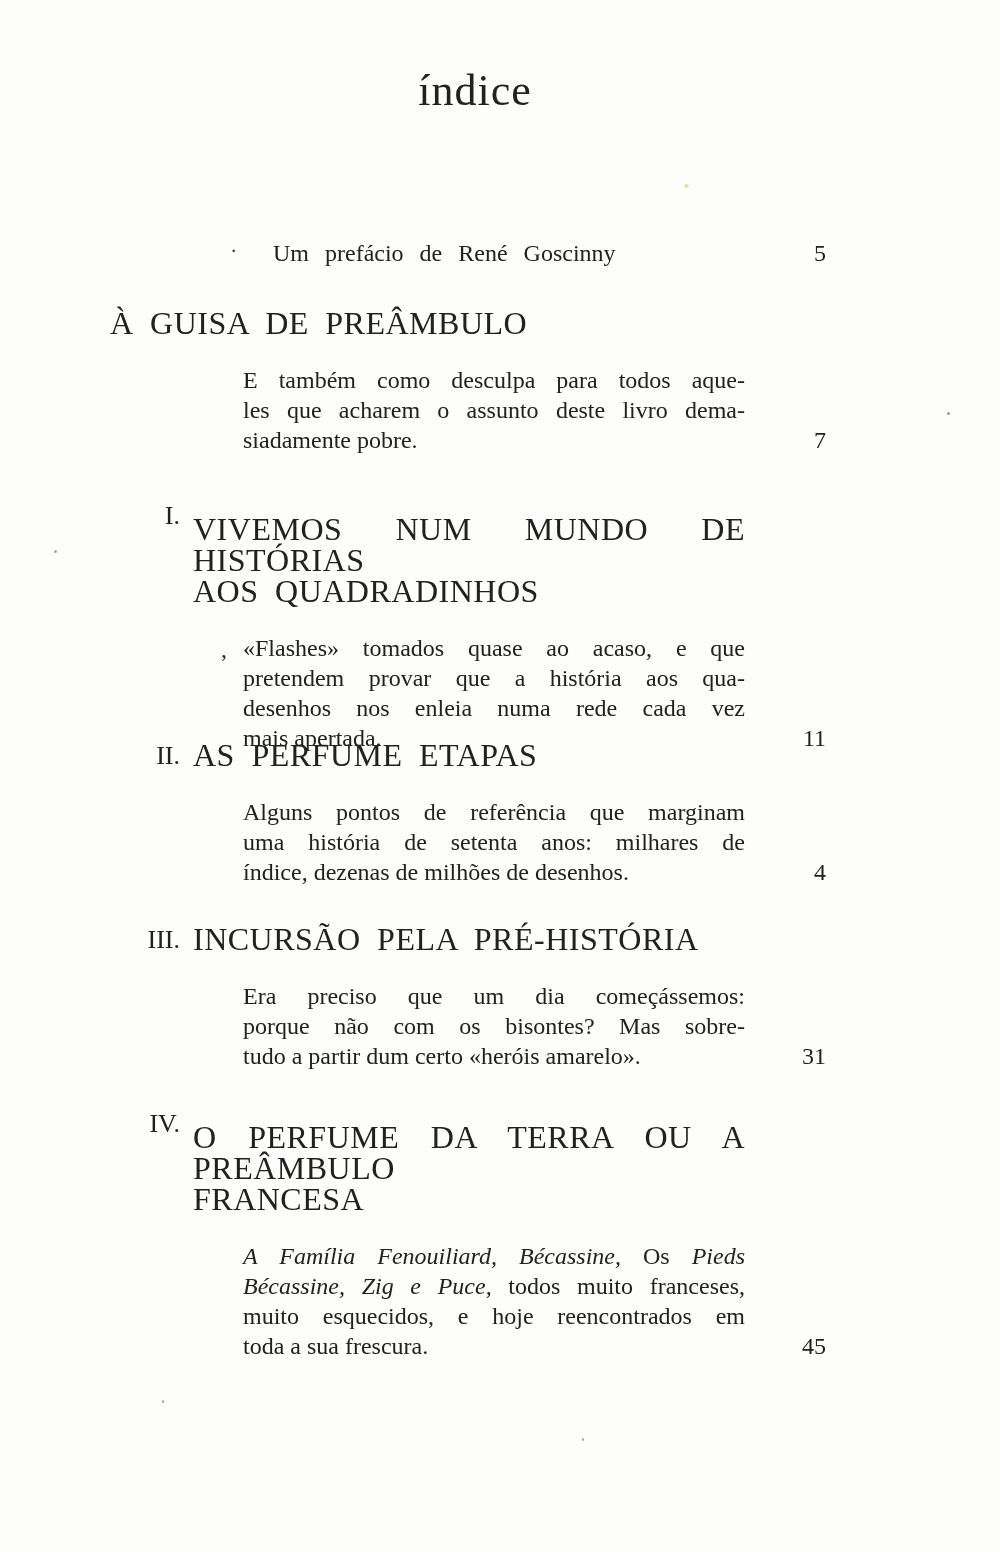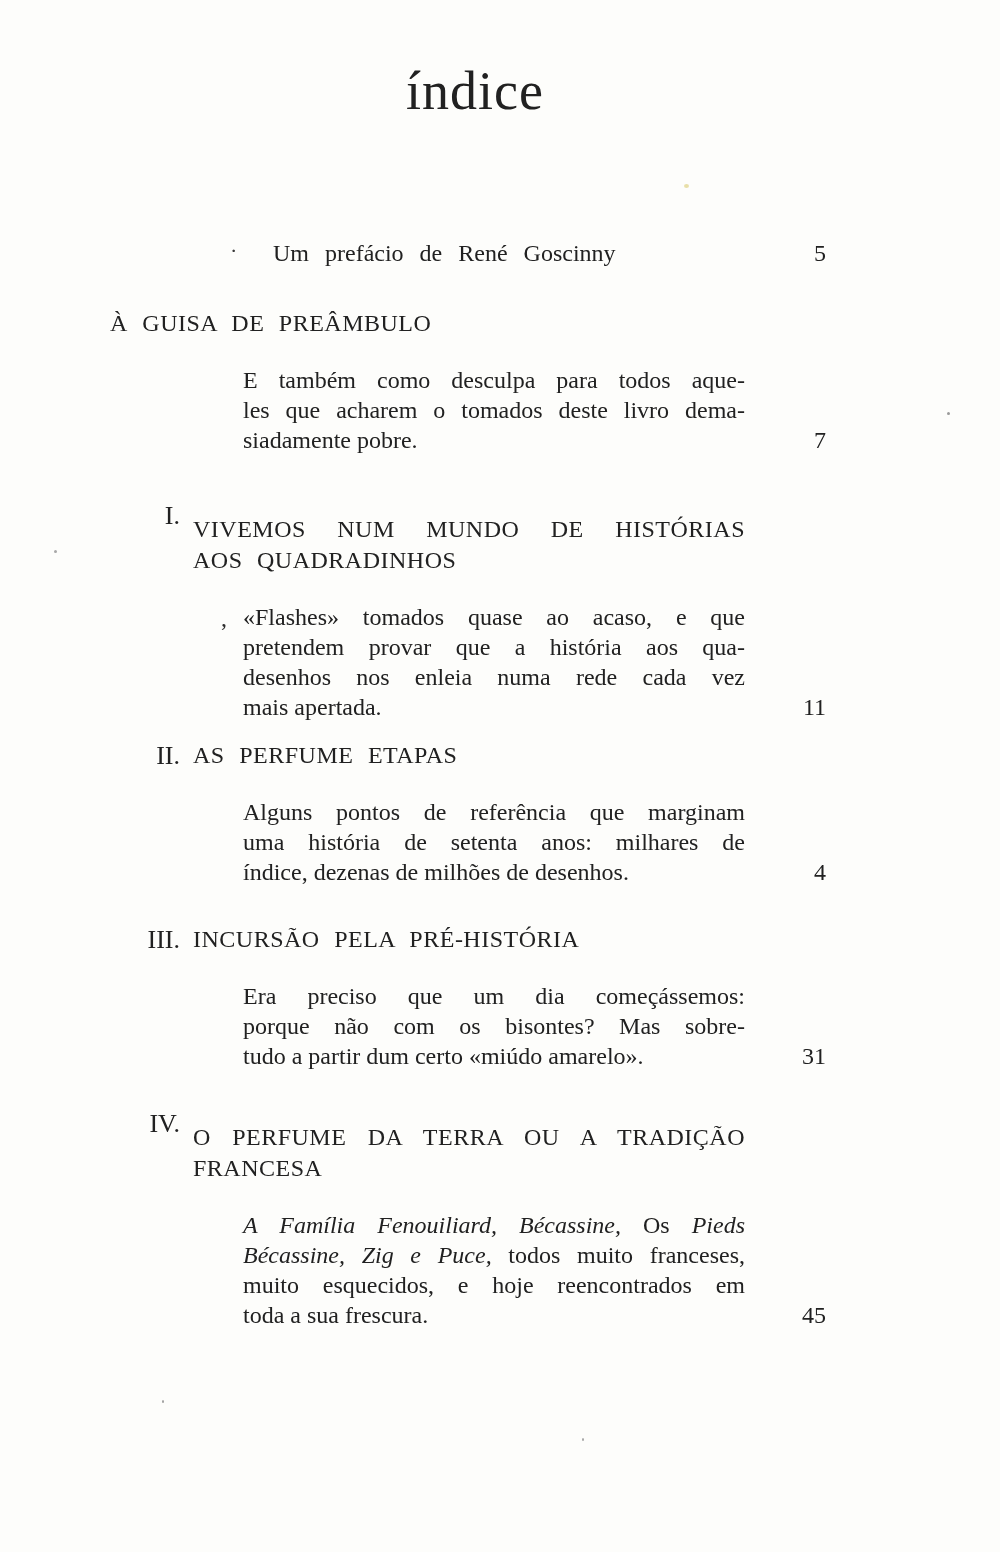--- a/index.html
+++ b/index.html
@@ -15,21 +15,21 @@
     background:#fdfdfb;
     color:#212121;
     overflow:hidden;
   }
   
   .doc-title{
     position:absolute;
     top:62px; left:0;
     width:950px;
     text-align:center;
-    font-size:54px;
+    font-size:44px;
     line-height:58px;
     font-weight:normal;
     margin:0;
     letter-spacing:1px;
   }
   
   .preface{
     position:absolute;
     top:238px; left:110px;
     width:720px;
@@ -63,21 +63,21 @@
   .e0{top:308px}.e1{top:500px}.e2{top:740px}.e3{top:924px}.e4{top:1108px}
   .numeral{
     grid-column:1; grid-row:1;
     text-align:right;
     padding-right:13px;
     font-size:26px;
     line-height:31px;
   }
   .heading{
     grid-column:2; grid-row:1;
-    font-size:24px;
+    font-size:32px;
     line-height:31px;
     letter-spacing:0.5px;
     word-spacing:8px;
   }
   .heading.flush{ grid-column:1 / 3; }
   .hline{white-space:nowrap;}
   .hline.stretch{
     white-space:normal;
     text-align:justify;
     text-align-last:justify;
@@ -131,21 +131,21 @@
     <span class="pagenum">5</span>
   </div>
 
   <div id="entries">
       <div class="toc-entry e0">
         <div class="heading flush">
           <div class="hline">À GUISA DE PREÂMBULO</div>
         </div>
         <div class="desc">
           <div class="dline stretch"><span>E também como desculpa para todos aque-</span></div>
-          <div class="dline stretch"><span>les que acharem o tomados deste livro dema-</span></div>
+          <div class="dline stretch"><span>les que acharem o assunto deste livro dema-</span></div>
           <div class="dline"><span>siadamente pobre.</span></div>
         </div>
         <div class="pagenum">7</div>
       </div>
       <div class="toc-entry e1">
         <span class="numeral">I.</span>
         <div class="heading">
           <div class="hline stretch">VIVEMOS NUM MUNDO DE HISTÓRIAS</div>
           <div class="hline">AOS QUADRADINHOS</div>
         </div>
@@ -171,28 +171,28 @@
         <div class="pagenum">4</div>
       </div>
       <div class="toc-entry e3">
         <span class="numeral">III.</span>
         <div class="heading">
           <div class="hline">INCURSÃO PELA PRÉ-HISTÓRIA</div>
         </div>
         <div class="desc">
           <div class="dline stretch"><span>Era preciso que um dia começássemos:</span></div>
           <div class="dline stretch"><span>porque não com os bisontes? Mas sobre-</span></div>
-          <div class="dline"><span>tudo a partir dum certo «miúdo amarelo».</span></div>
+          <div class="dline"><span>tudo a partir dum certo «heróis amarelo».</span></div>
         </div>
         <div class="pagenum">31</div>
       </div>
       <div class="toc-entry e4">
         <span class="numeral">IV.</span>
         <div class="heading">
-          <div class="hline stretch">O PERFUME DA TERRA OU A TRADIÇÃO</div>
+          <div class="hline stretch">O PERFUME DA TERRA OU A PREÂMBULO</div>
           <div class="hline">FRANCESA</div>
         </div>
         <div class="desc">
           <div class="dline stretch"><span class="it">A Família Fenouiliard, Bécassine,</span><span> Os </span><span class="it">Pieds</span></div>
           <div class="dline stretch"><span class="it">Bécassine, Zig e Puce,</span><span> todos muito franceses,</span></div>
           <div class="dline stretch"><span>muito esquecidos, e hoje reencontrados em</span></div>
           <div class="dline"><span>toda a sua frescura.</span></div>
         </div>
         <div class="pagenum">45</div>
       </div>

